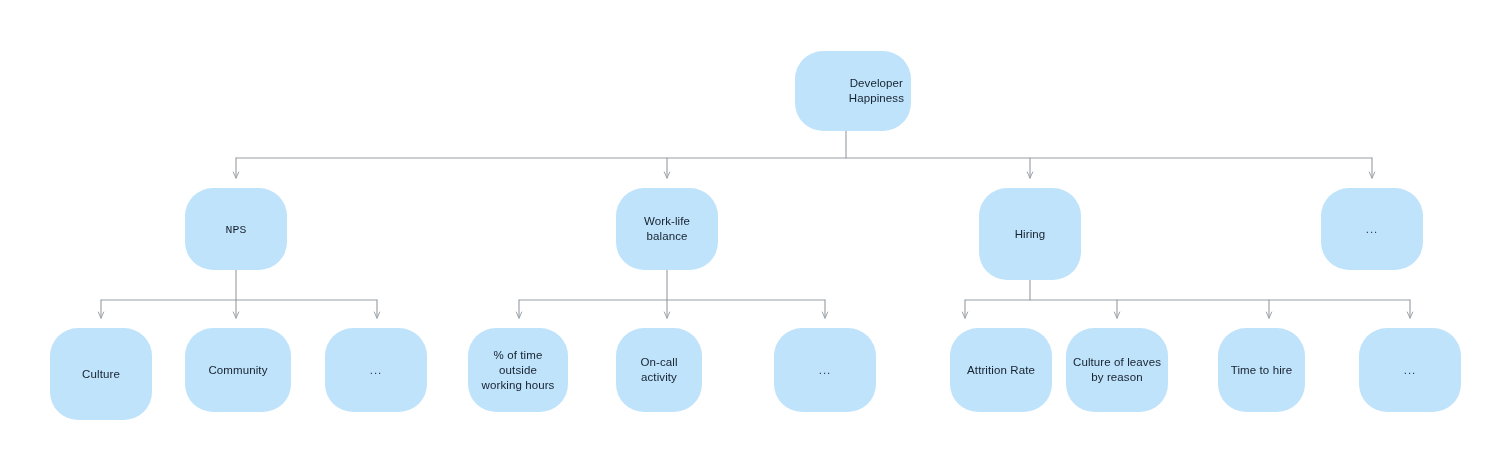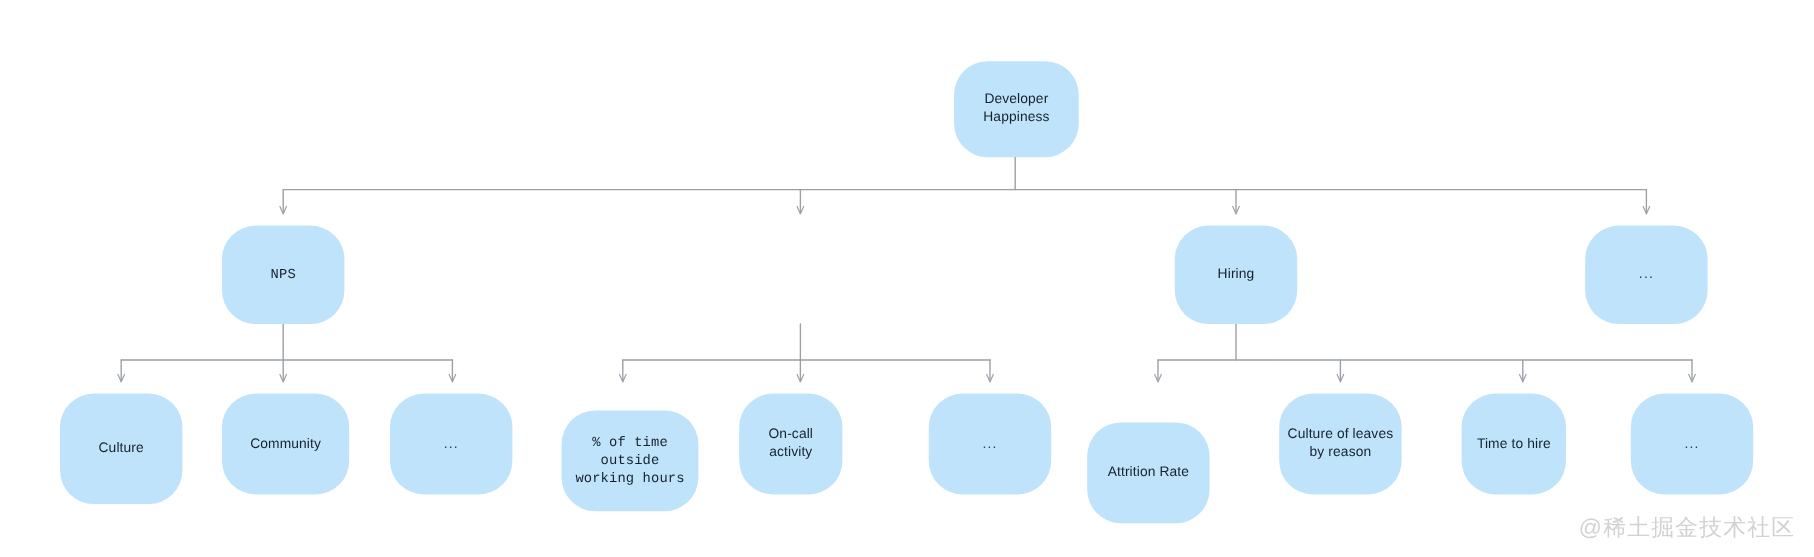--- a/index.html
+++ b/index.html
@@ -102,75 +102,77 @@
 
       <path d="M 1030 270 L 1030 300"></path>
       <path d="M 965 300 L 1410 300"></path>
       <path d="M 965 300 L 965 318" marker-end="url(#arrow)"></path>
       <path d="M 1117 300 L 1117 318" marker-end="url(#arrow)"></path>
       <path d="M 1269 300 L 1269 318" marker-end="url(#arrow)"></path>
       <path d="M 1410 300 L 1410 318" marker-end="url(#arrow)"></path>
     </g>
   </svg>
 
-  <div class="node" style="left:795px; top:51px; width:104px; height:80px;">
+  <div class="node" style="left:795px; top:51px; width:116px; height:80px;justify-content:flex-end;">
     <span class="node-label">Developer
 Happiness</span>
   </div>
 
   <div class="node" style="left:185px; top:188px; width:102px; height:82px;font-family:Liberation Mono, monospace;">
     <span class="node-label">NPS</span>
   </div>
 
+  <div class="node" style="left:616px; top:188px; width:102px; height:82px;">
+    <span class="node-label">Work-life balance</span>
+  </div>
 
-  <div class="node" style="left:979px; top:188px; width:102px; height:82px;">
+  <div class="node" style="left:979px; top:188px; width:102px; height:92px;">
     <span class="node-label">Hiring</span>
   </div>
 
   <div class="node ellipsis" style="left:1321px; top:188px; width:102px; height:82px;">
     <span class="node-label">...</span>
   </div>
 
   <div class="node" style="left:50px; top:328px; width:102px; height:92px;">
     <span class="node-label">Culture</span>
   </div>
 
   <div class="node" style="left:185px; top:328px; width:106px; height:84px;">
     <span class="node-label">Community</span>
   </div>
 
   <div class="node ellipsis" style="left:325px; top:328px; width:102px; height:84px;">
     <span class="node-label">...</span>
   </div>
 
-  <div class="node" style="left:468px; top:342px; width:114px; height:84px;font-family:Liberation Mono, monospace;">
+  <div class="node" style="left:468px; top:328px; width:100px; height:84px;">
     <span class="node-label">% of time outside
 working hours</span>
   </div>
 
   <div class="node" style="left:616px; top:328px; width:86px; height:84px;">
     <span class="node-label">On-call activity</span>
   </div>
 
   <div class="node ellipsis" style="left:774px; top:328px; width:102px; height:84px;">
     <span class="node-label">...</span>
   </div>
 
-  <div class="node" style="left:906px; top:328px; width:102px; height:84px;margin-top:24px;">
+  <div class="node" style="left:950px; top:328px; width:102px; height:84px;">
     <span class="node-label">Attrition Rate</span>
   </div>
 
   <div class="node" style="left:1066px; top:328px; width:102px; height:84px;">
     <span class="node-label">Culture of leaves
 by reason</span>
   </div>
 
   <div class="node" style="left:1218px; top:328px; width:87px; height:84px;">
     <span class="node-label">Time to hire</span>
   </div>
 
   <div class="node ellipsis" style="left:1359px; top:328px; width:102px; height:84px;">
     <span class="node-label">...</span>
   </div>
 
-  <div id="watermark">@稀土掘金技术社区</div>
 
 </div>
 
 </body></html>

